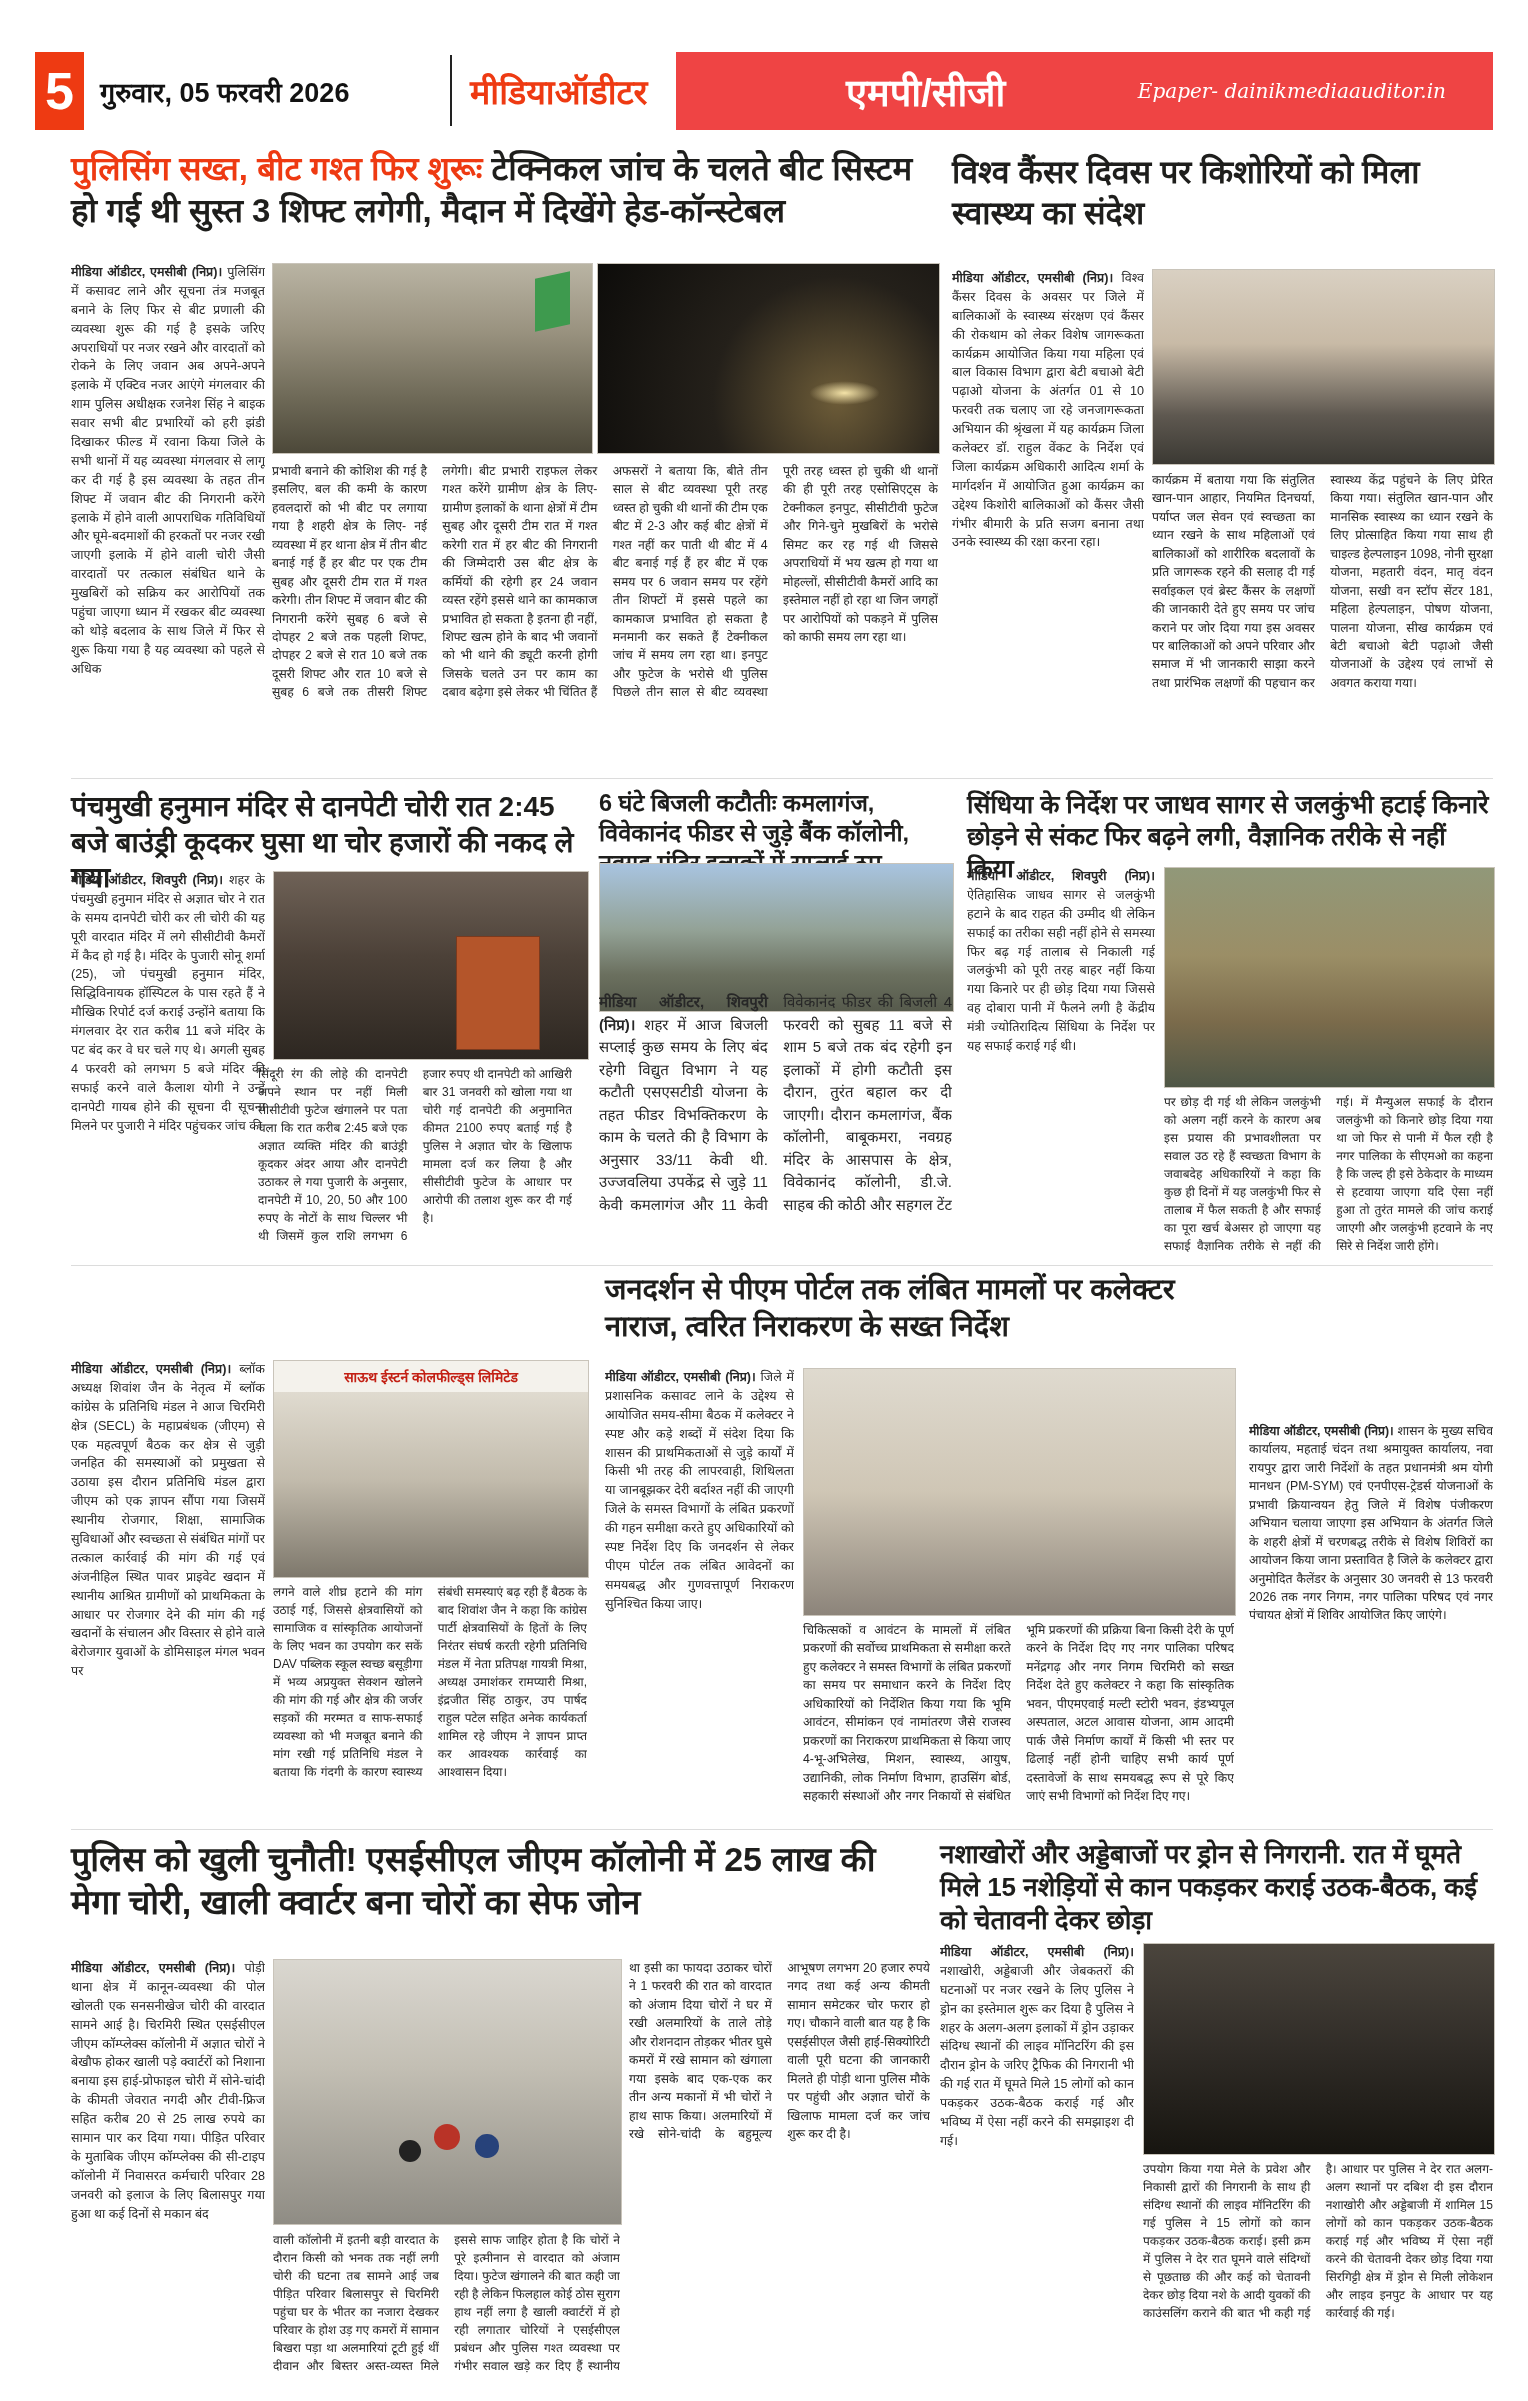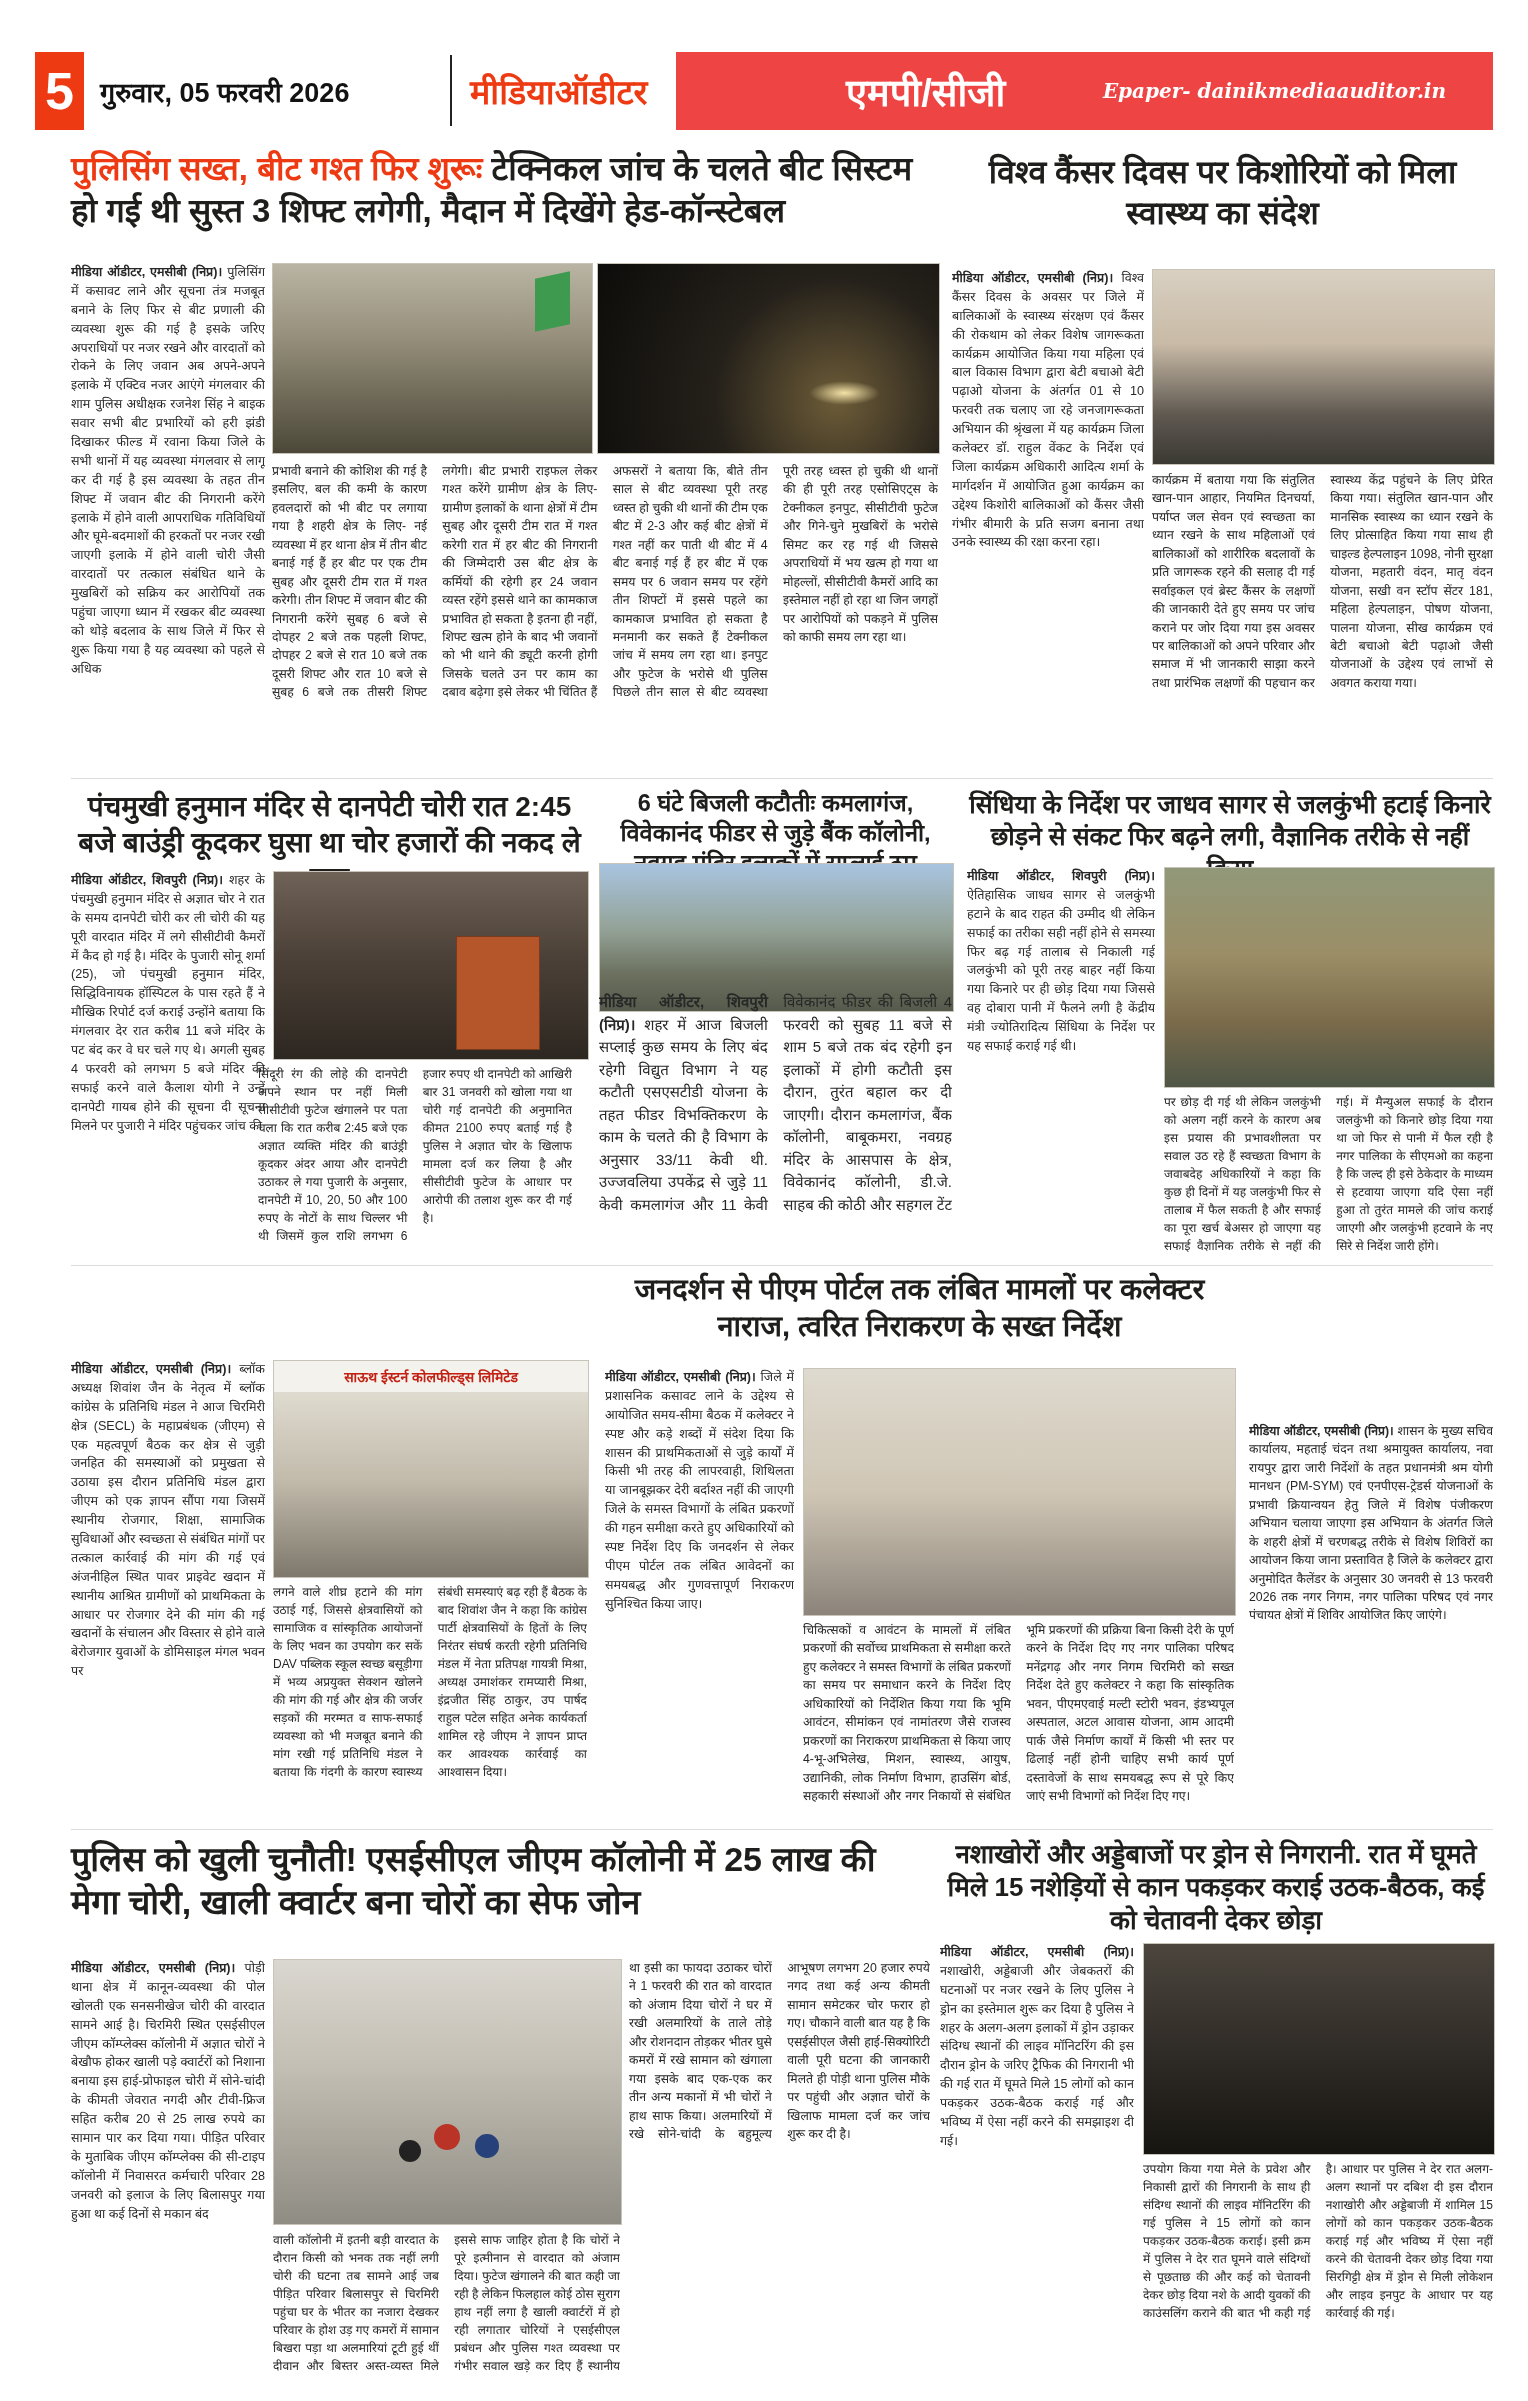--- a/index.html
+++ b/index.html
@@ -1,39 +1,39 @@
 <!DOCTYPE html>
 <html style="font-size:9.4px"><head>
 <meta charset="utf-8">
 <style>
   html,body{margin:0;padding:0;background:#e9e9e9}
   .page{position:relative;width:1528px;height:2401px;background:#ffffff;
         font-family:"Liberation Sans","DejaVu Sans",sans-serif;color:#1c1c1c;overflow:hidden}
   .abs{position:absolute}
   .hd{font-weight:700;color:#1e1e1c;line-height:1.27}
-  .center{text-align:center}
+  .center{}
   .red{color:#ee3a12}
   .body{font-size:12.6px;line-height:1.5;text-align:justify;overflow:hidden;color:#272727}
   .byline{font-weight:700}
   .cols2{column-count:2;column-gap:15.3px}
   .cols4{column-count:4;column-gap:15.3px}
   .photo{position:absolute;overflow:hidden;border:0.6px solid #c9c4ba}
   .hline{position:absolute;height:1.2px;background:#dcdcdc}
   
   .pageno{position:absolute;left:35px;top:52px;width:49px;height:78px;background:#ee3a12;
           color:#fff;font-weight:700;font-size:52px;display:flex;align-items:center;justify-content:center}
   .hdate{position:absolute;left:100px;top:52px;height:78px;display:flex;align-items:center;
          font-weight:700;font-size:27px;color:#121212}
   .vbar{position:absolute;left:450px;top:55px;width:1.8px;height:71px;background:#222}
   .masth{position:absolute;left:470px;top:52px;height:78px;display:flex;align-items:center;
          font-weight:700;font-size:34px;color:#ee3a12}
   .secbar{position:absolute;left:676px;top:52px;width:817px;height:78px;background:#ef4444;
           display:flex;align-items:center;justify-content:space-between;padding:0 47px 0 170px;box-sizing:border-box}
   .secname{color:#fff;font-weight:700;font-size:38px}
-  .epaper{color:#fff;font-style:italic;font-weight:700;font-size:20px;font-family:"DejaVu Serif","Liberation Serif",serif}
+  .epaper{color:#fff;font-style:italic;font-weight:400;font-size:20px;font-family:"DejaVu Serif","Liberation Serif",serif}
   
   .banner{position:absolute;left:0;top:0;right:0;height:31px;background:#f4f2ec;color:#c32014;
           font-weight:700;font-size:14px;display:flex;align-items:center;justify-content:center}
   .door{position:absolute;left:58%;top:34%;width:26%;height:60%;background:#b4552a;border:1.8px solid #7a3a1e}
   .mic1{position:absolute;left:46%;top:62%;width:26px;height:26px;border-radius:50%;background:#b93327}
   .mic2{position:absolute;left:58%;top:66%;width:23.5px;height:23.5px;border-radius:50%;background:#27427a}
   .mic3{position:absolute;left:36%;top:68%;width:22px;height:22px;border-radius:50%;background:#222}
   .lights{position:absolute;left:62%;top:62%;width:71px;height:23.5px;border-radius:50%;
           background:radial-gradient(ellipse,#f4e3a8 0%,rgba(244,227,168,0) 70%)}
   .flag{position:absolute;left:82%;top:6%;width:35px;height:53px;background:#3e9a4e;transform:skewY(-12deg)}

